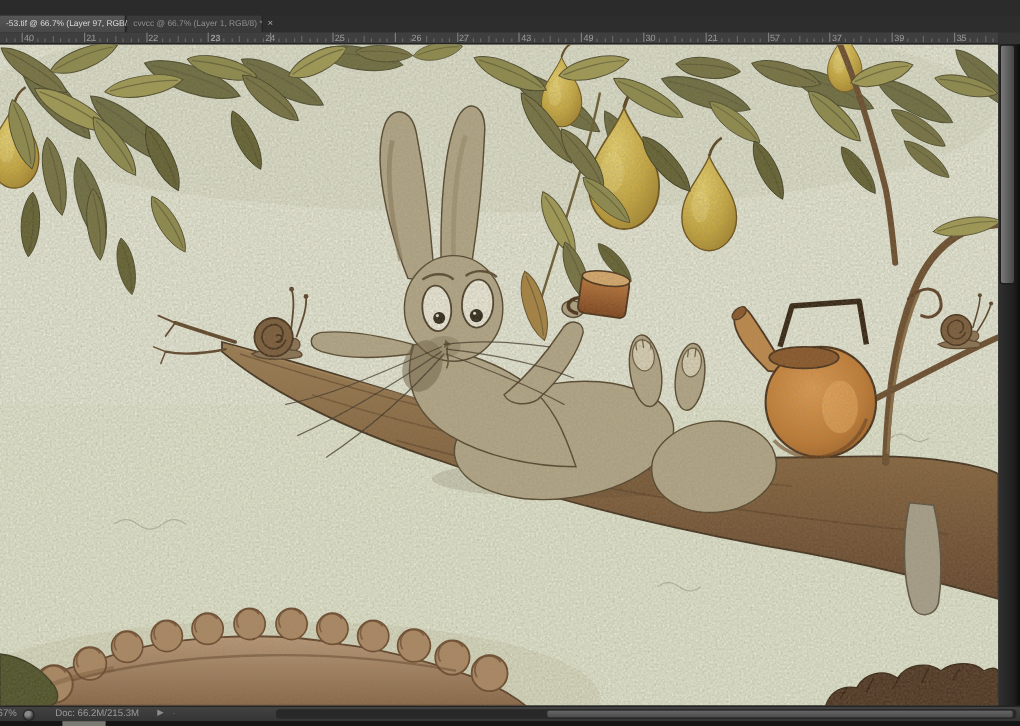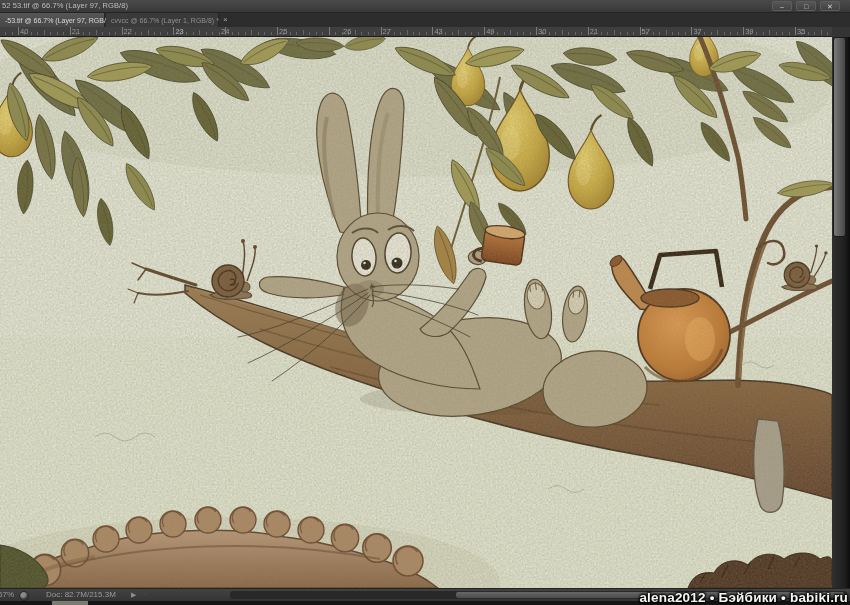--- a/index.html
+++ b/index.html
@@ -69,28 +69,20 @@
   .lf5{fill:#a8823e;stroke:#5c4a22;stroke-width:.8;}
   .lfB{fill:#62602f;stroke:#414020;stroke-width:.8;opacity:.9;}
   .fur{fill:#b3a686;stroke:#55452c;stroke-width:1.2;}
   .sketch{fill:none;stroke:#3a3020;stroke-width:1;opacity:.75;stroke-linecap:round;}
 </style>
 </head>
 <body>
 
 <div class="win">
 
-  <div class="titlebar">
-    <span class="title-text">52 53.tif @ 66.7% (Layer 97, RGB/8)</span>
-    <span class="winbtns">
-      <span class="wbtn">–</span>
-      <span class="wbtn">□</span>
-      <span class="wbtn">✕</span>
-    </span>
-  </div>
 
   <div class="tabbar">
     <div class="tab active">
       <span>-53.tif @ 66.7% (Layer 97, RGB/8)</span>
       <span class="x">×</span>
     </div>
     <div class="tab inactive">
       <span>cvvcc @ 66.7% (Layer 1, RGB/8) *</span>
       <span class="x">×</span>
     </div>
@@ -528,26 +520,25 @@
     <div class="vscroll">
       <div class="vthumb"></div>
     </div>
   </div>
 
   <div class="statusbar">
     <div class="zoomclip">
       <span>66.67%</span>
     </div>
     <span class="donut"></span>
-    <span class="docinfo">Doc: 82.7M/215.3M</span>
+    <span class="docinfo">Doc: 66.2M/215.3M</span>
     <span class="flyout">▶</span>
     <span class="flydot">∙</span>
     <div class="htrack">
       <div class="hthumb"></div>
     </div>
   </div>
 
   <div class="bottomstrip">
     <div class="strip-patch"></div>
   </div>
 
-  <div class="watermark">alena2012 • Бэйбики • babiki.ru</div>
 </div>
 
 </body></html>

